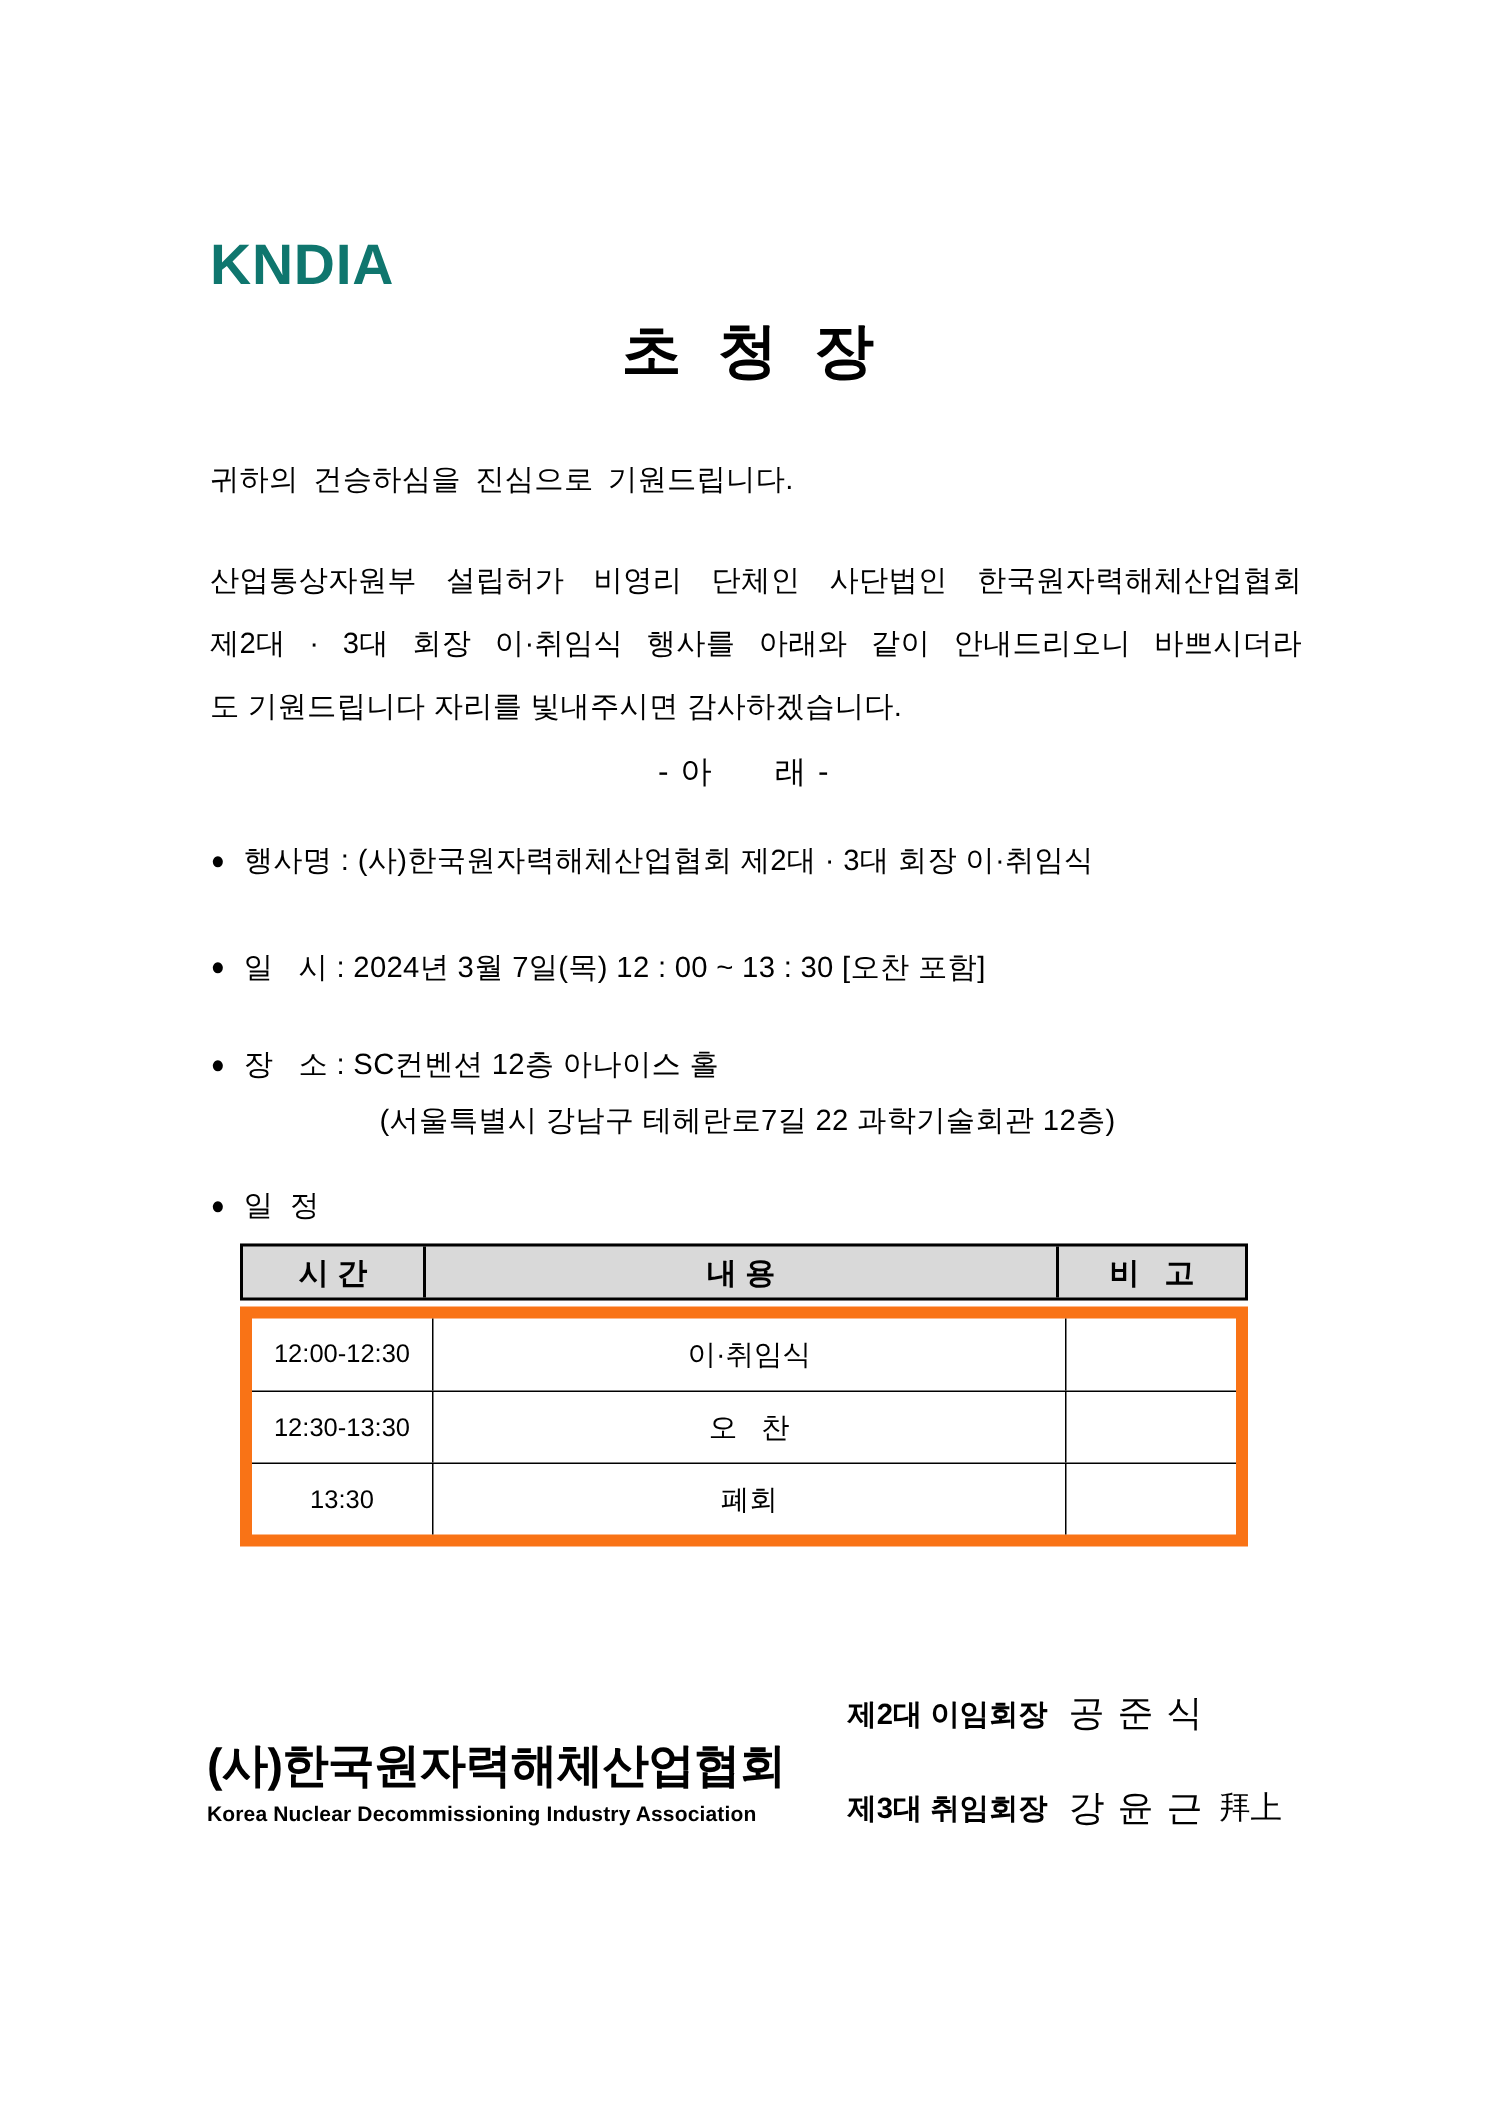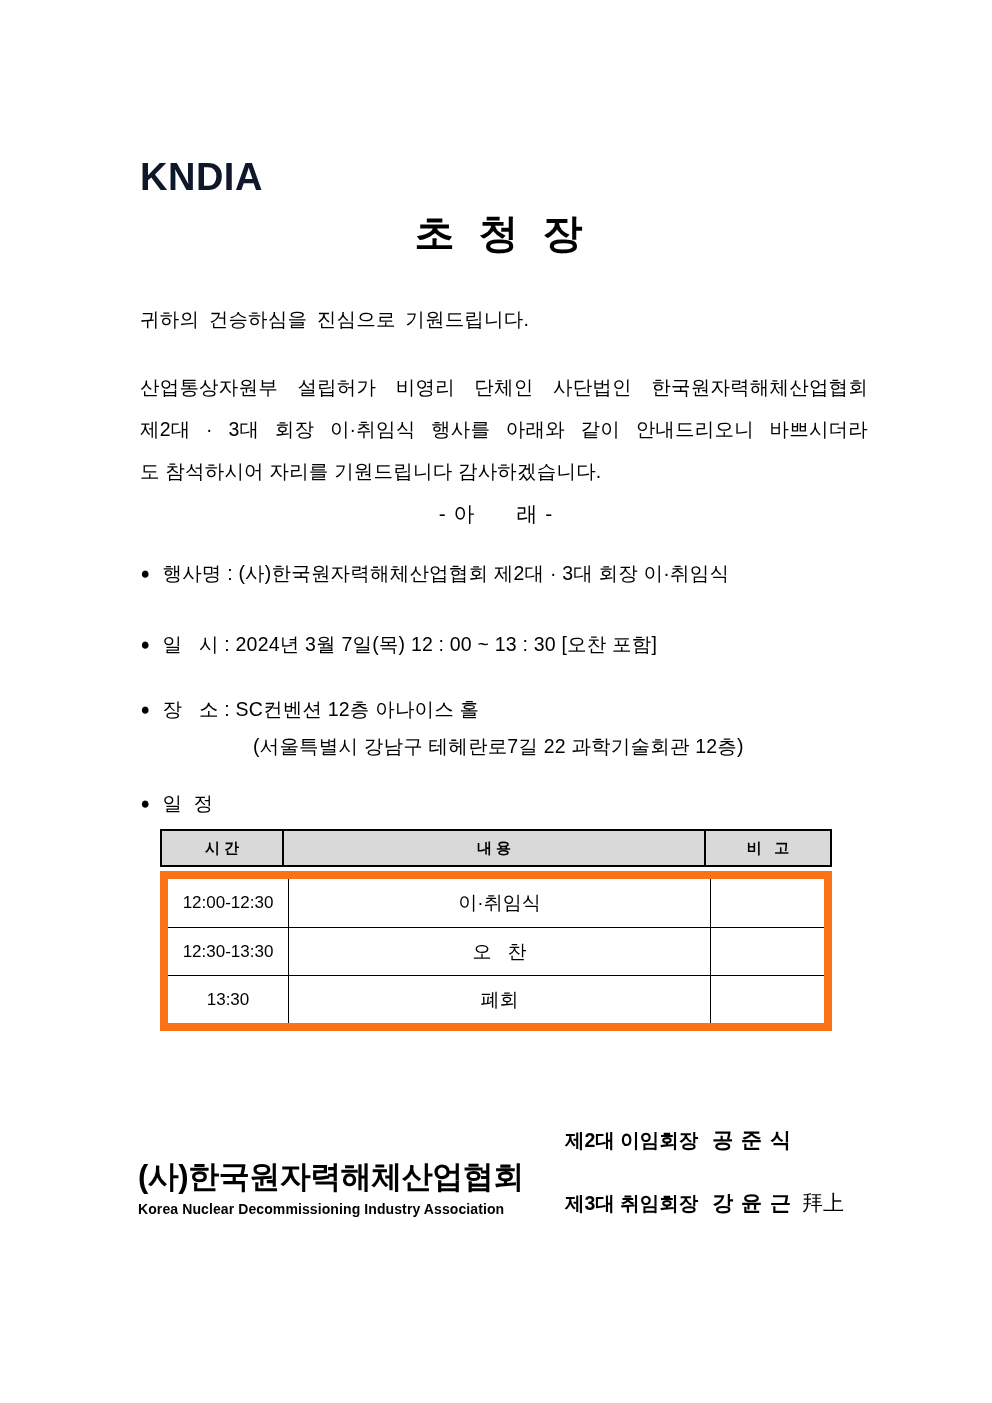--- a/index.html
+++ b/index.html
@@ -15,21 +15,21 @@
     overflow: hidden;
   }
 
   
   .kndia-logo {
     position: absolute;
     left: 140px; top: 156px;
     font-size: 38px;
     font-weight: 900;
     letter-spacing: 0.5px;
-    color: #0f172a;
+    color: #0f766e;
   }
 
   
   .doc-title {
     position: absolute;
     left: 0; right: 12px; top: 206px;
     text-align: center;
     font-size: 40px;
     font-weight: 700;
     letter-spacing: 2px;
@@ -106,21 +106,21 @@
     width: 672px;
   }
   .sched-header {
     display: flex;
     border: 2px solid #000;
     background: #d9d9d9;
     height: 38px;
   }
   .sched-header .hcell {
     display: flex; align-items: center; justify-content: center;
-    font-size: 15px; font-weight: 700;
+    font-size: 20px; font-weight: 700;
     white-space: pre;
   }
   .sched-header .hcell + .hcell { border-left: 2px solid #000; }
 
   .sched-body {
     margin-top: 4px;
     border: 8px solid #f97316;
   }
   .srow { display: flex; height: 48px; }
   .sched-body .srow + .srow { border-top: 1.5px solid #000; }
@@ -158,38 +158,38 @@
     font-weight: 700;
     letter-spacing: 0.1px;
     white-space: pre;
   }
 
   .sig-block { position: absolute; left: 565px; }
   .sig1 { top: 1126px; }
   .sig2 { top: 1189px; }
   .sig-line { display: flex; align-items: center; white-space: pre; }
   .sig-title { font-size: 19.5px; font-weight: 700; }
-  .sig-name { font-size: 21px; font-weight: 700; margin-left: 14px; letter-spacing: 1px; text-align: right; }
+  .sig-name { font-size: 24px; font-weight: 400; margin-left: 14px; letter-spacing: 1px; text-align: right; }
   .sig-suffix { font-size: 21px; font-weight: 400; margin-left: 10px; }
 </style>
 </head>
 <body>
 
 <div class="page">
 
   <div class="kndia-logo">KNDIA</div>
 
   <div class="doc-title">초 청 장</div>
 
   <div class="greeting">귀하의 건승하심을 진심으로 기원드립니다.</div>
 
   <div class="body-para">
     <div class="body-line">산업통상자원부 설립허가 비영리 단체인 사단법인 한국원자력해체산업협회</div>
     <div class="body-line">제2대 · 3대 회장 이·취임식 행사를 아래와 같이 안내드리오니 바쁘시더라</div>
-    <div class="body-line">도 참석하시어 자리를 기원드립니다 감사하겠습니다.</div>
+    <div class="body-line">도 기원드립니다 자리를 빛내주시면 감사하겠습니다.</div>
   </div>
 
   <div class="divider">- 아      래 -</div>
 
   <div class="bullet-item b1">
     <span class="bullet-marker">●</span>
     <span>행사명 : (사)한국원자력해체산업협회 제2대 · 3대 회장 이·취임식</span>
   </div>
 
   <div class="bullet-item b2">

